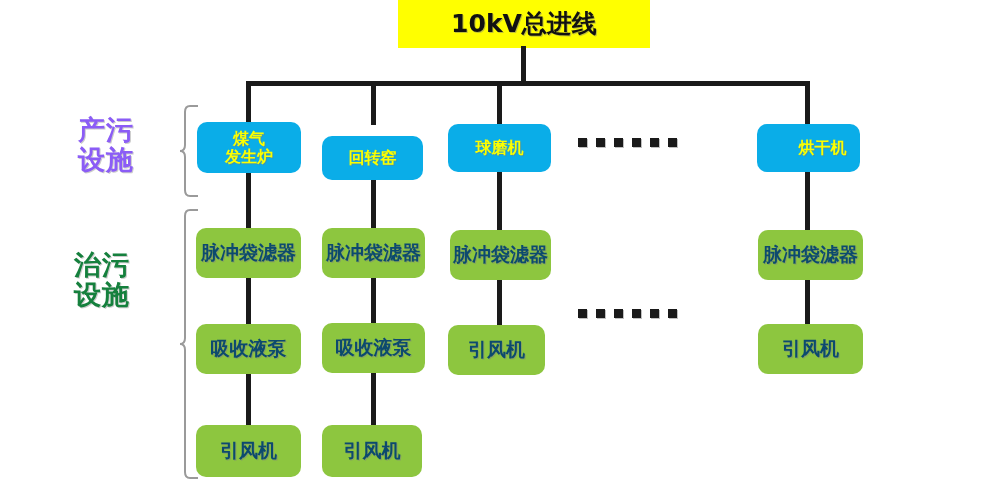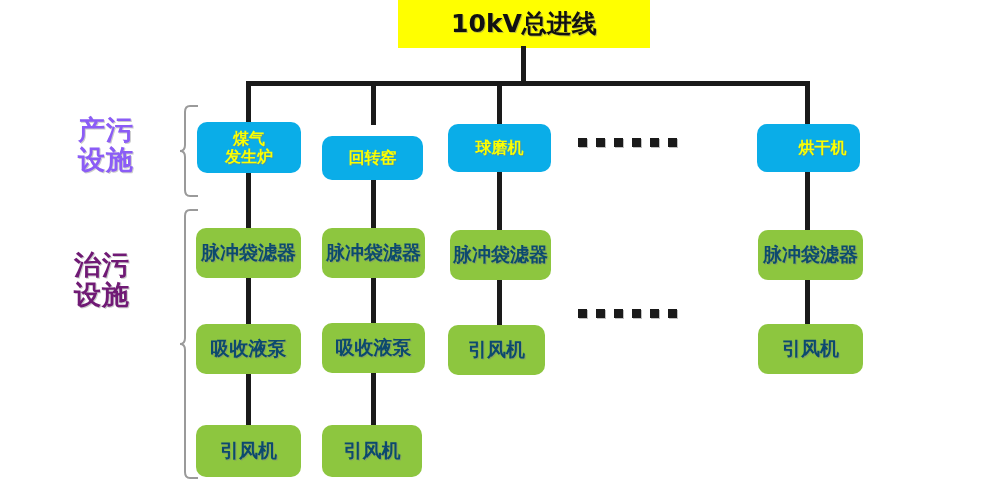--- a/index.html
+++ b/index.html
@@ -35,21 +35,21 @@
   #title-produce {
     left: 78px;
     top: 115px;
     font-size: 27px;
     color: #8b5cf6;
   }
   #title-treat {
     left: 74px;
     top: 250px;
     font-size: 27px;
-    color: #701a75;
+    color: #15803d;
   }
 
   
   .wire {
     position: absolute;
     background: #1a1a1a;
   }
   .wire-v { width: 5px; }
   .wire-h { height: 5px; }
 

